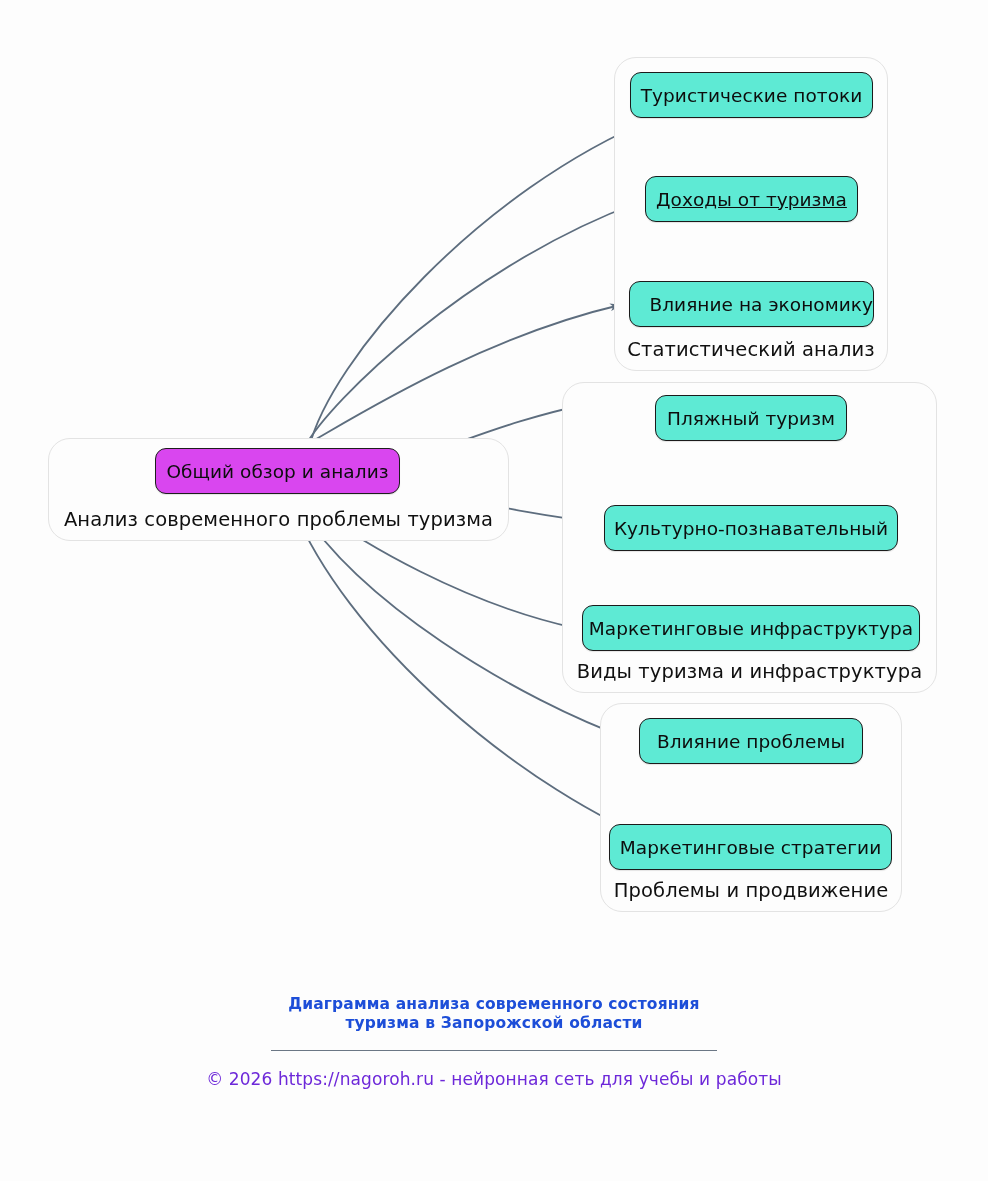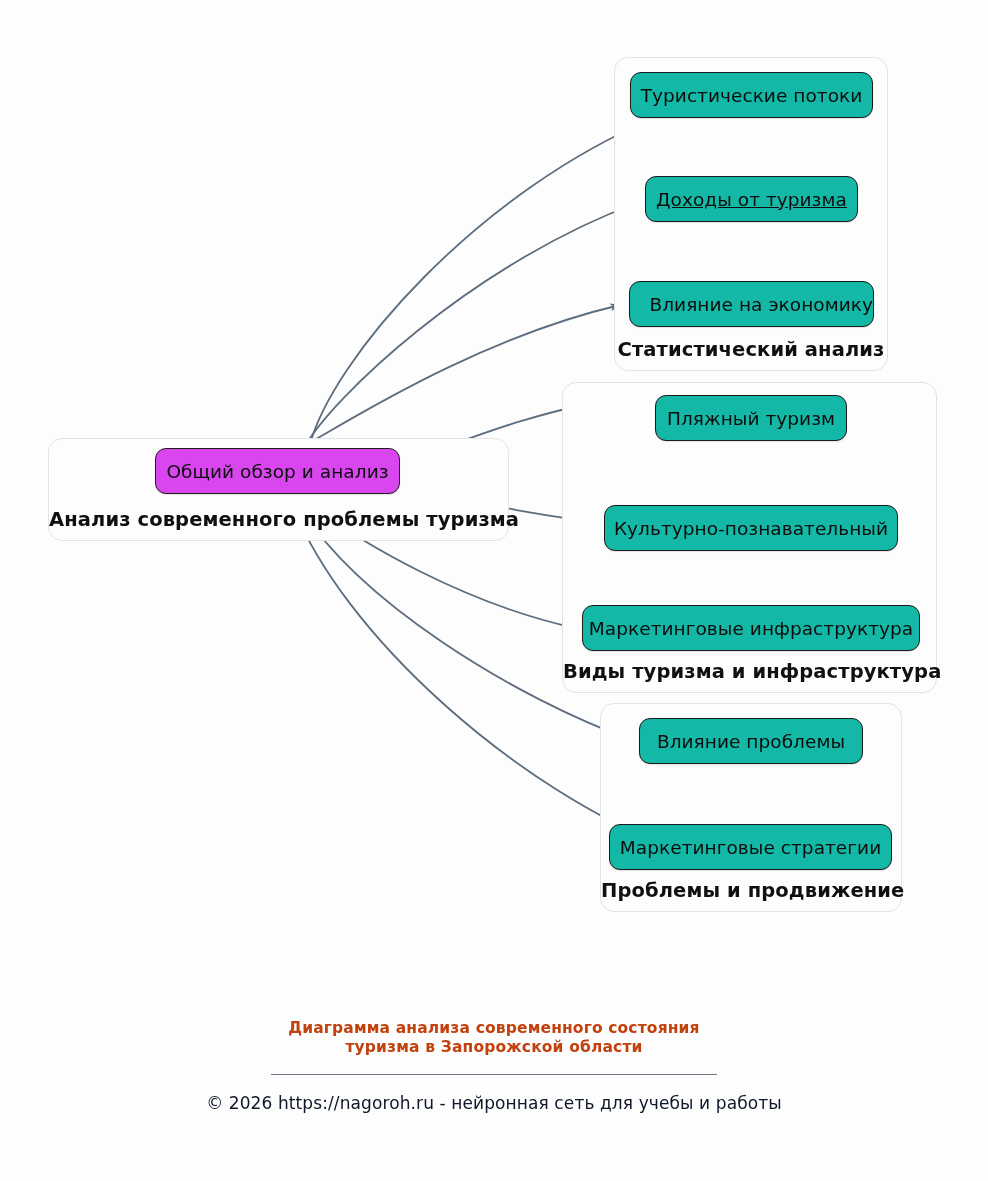--- a/index.html
+++ b/index.html
@@ -33,24 +33,23 @@
     height: 1181px;
     pointer-events: none;
     z-index: 1;
   }
 
   
   .cluster {
     position: absolute;
     box-sizing: border-box;
     border: 1.2px solid #e3e3e3;
-    border-radius: 14px;
+    border-radius: 22px;
     background: #fdfdfd;
     z-index: 2;
-    font-weight: bold;
   }
   .cluster-label {
     position: absolute;
     left: 0;
     right: 0;
     bottom: 9px;
     text-align: center;
     font-size: 19.5px;
     color: #101010;
     letter-spacing: 0.1px;
@@ -67,54 +66,53 @@
     border-radius: 11px;
     border: 1.3px solid #1b1b1b;
     font-size: 18.5px;
     color: #0d0d0d;
     white-space: nowrap;
     letter-spacing: 0.05px;
     z-index: 4;
     box-shadow: 0 1px 1px rgba(0,0,0,0.10);
   }
   .node.leaf {
-    background: #14b8a6;
+    background: #5eead4;
   }
   .node.root {
     background: #d946ef;
     border-color: #1e1e1e;
   }
 
   
   #footer {
     position: absolute;
     left: 0;
     right: 0;
     top: 995px;
     z-index: 5;
     text-align: center;
   }
   #footer-title {
     font-size: 15.5px;
     font-weight: bold;
-    color: #c2410c;
+    color: #1d4ed8;
     line-height: 1.24;
     letter-spacing: 0.15px;
-    margin-top: 24px;
   }
   #footer-divider {
     width: 446px;
     height: 0;
     margin: 17px auto 0 auto;
     border-top: 1.3px solid #6b7785;
   }
   #footer-credit {
     margin-top: 18px;
     font-size: 17px;
-    color: #0f172a;
+    color: #6d28d9;
     letter-spacing: 0.1px;
   }
 </style>
 </head>
 <body>
 
 <div id="diagram-canvas">
 
   <svg id="edge-layer" viewBox="0 0 988 1181" width="988" height="1181" xmlns="http://www.w3.org/2000/svg">
     <defs>

